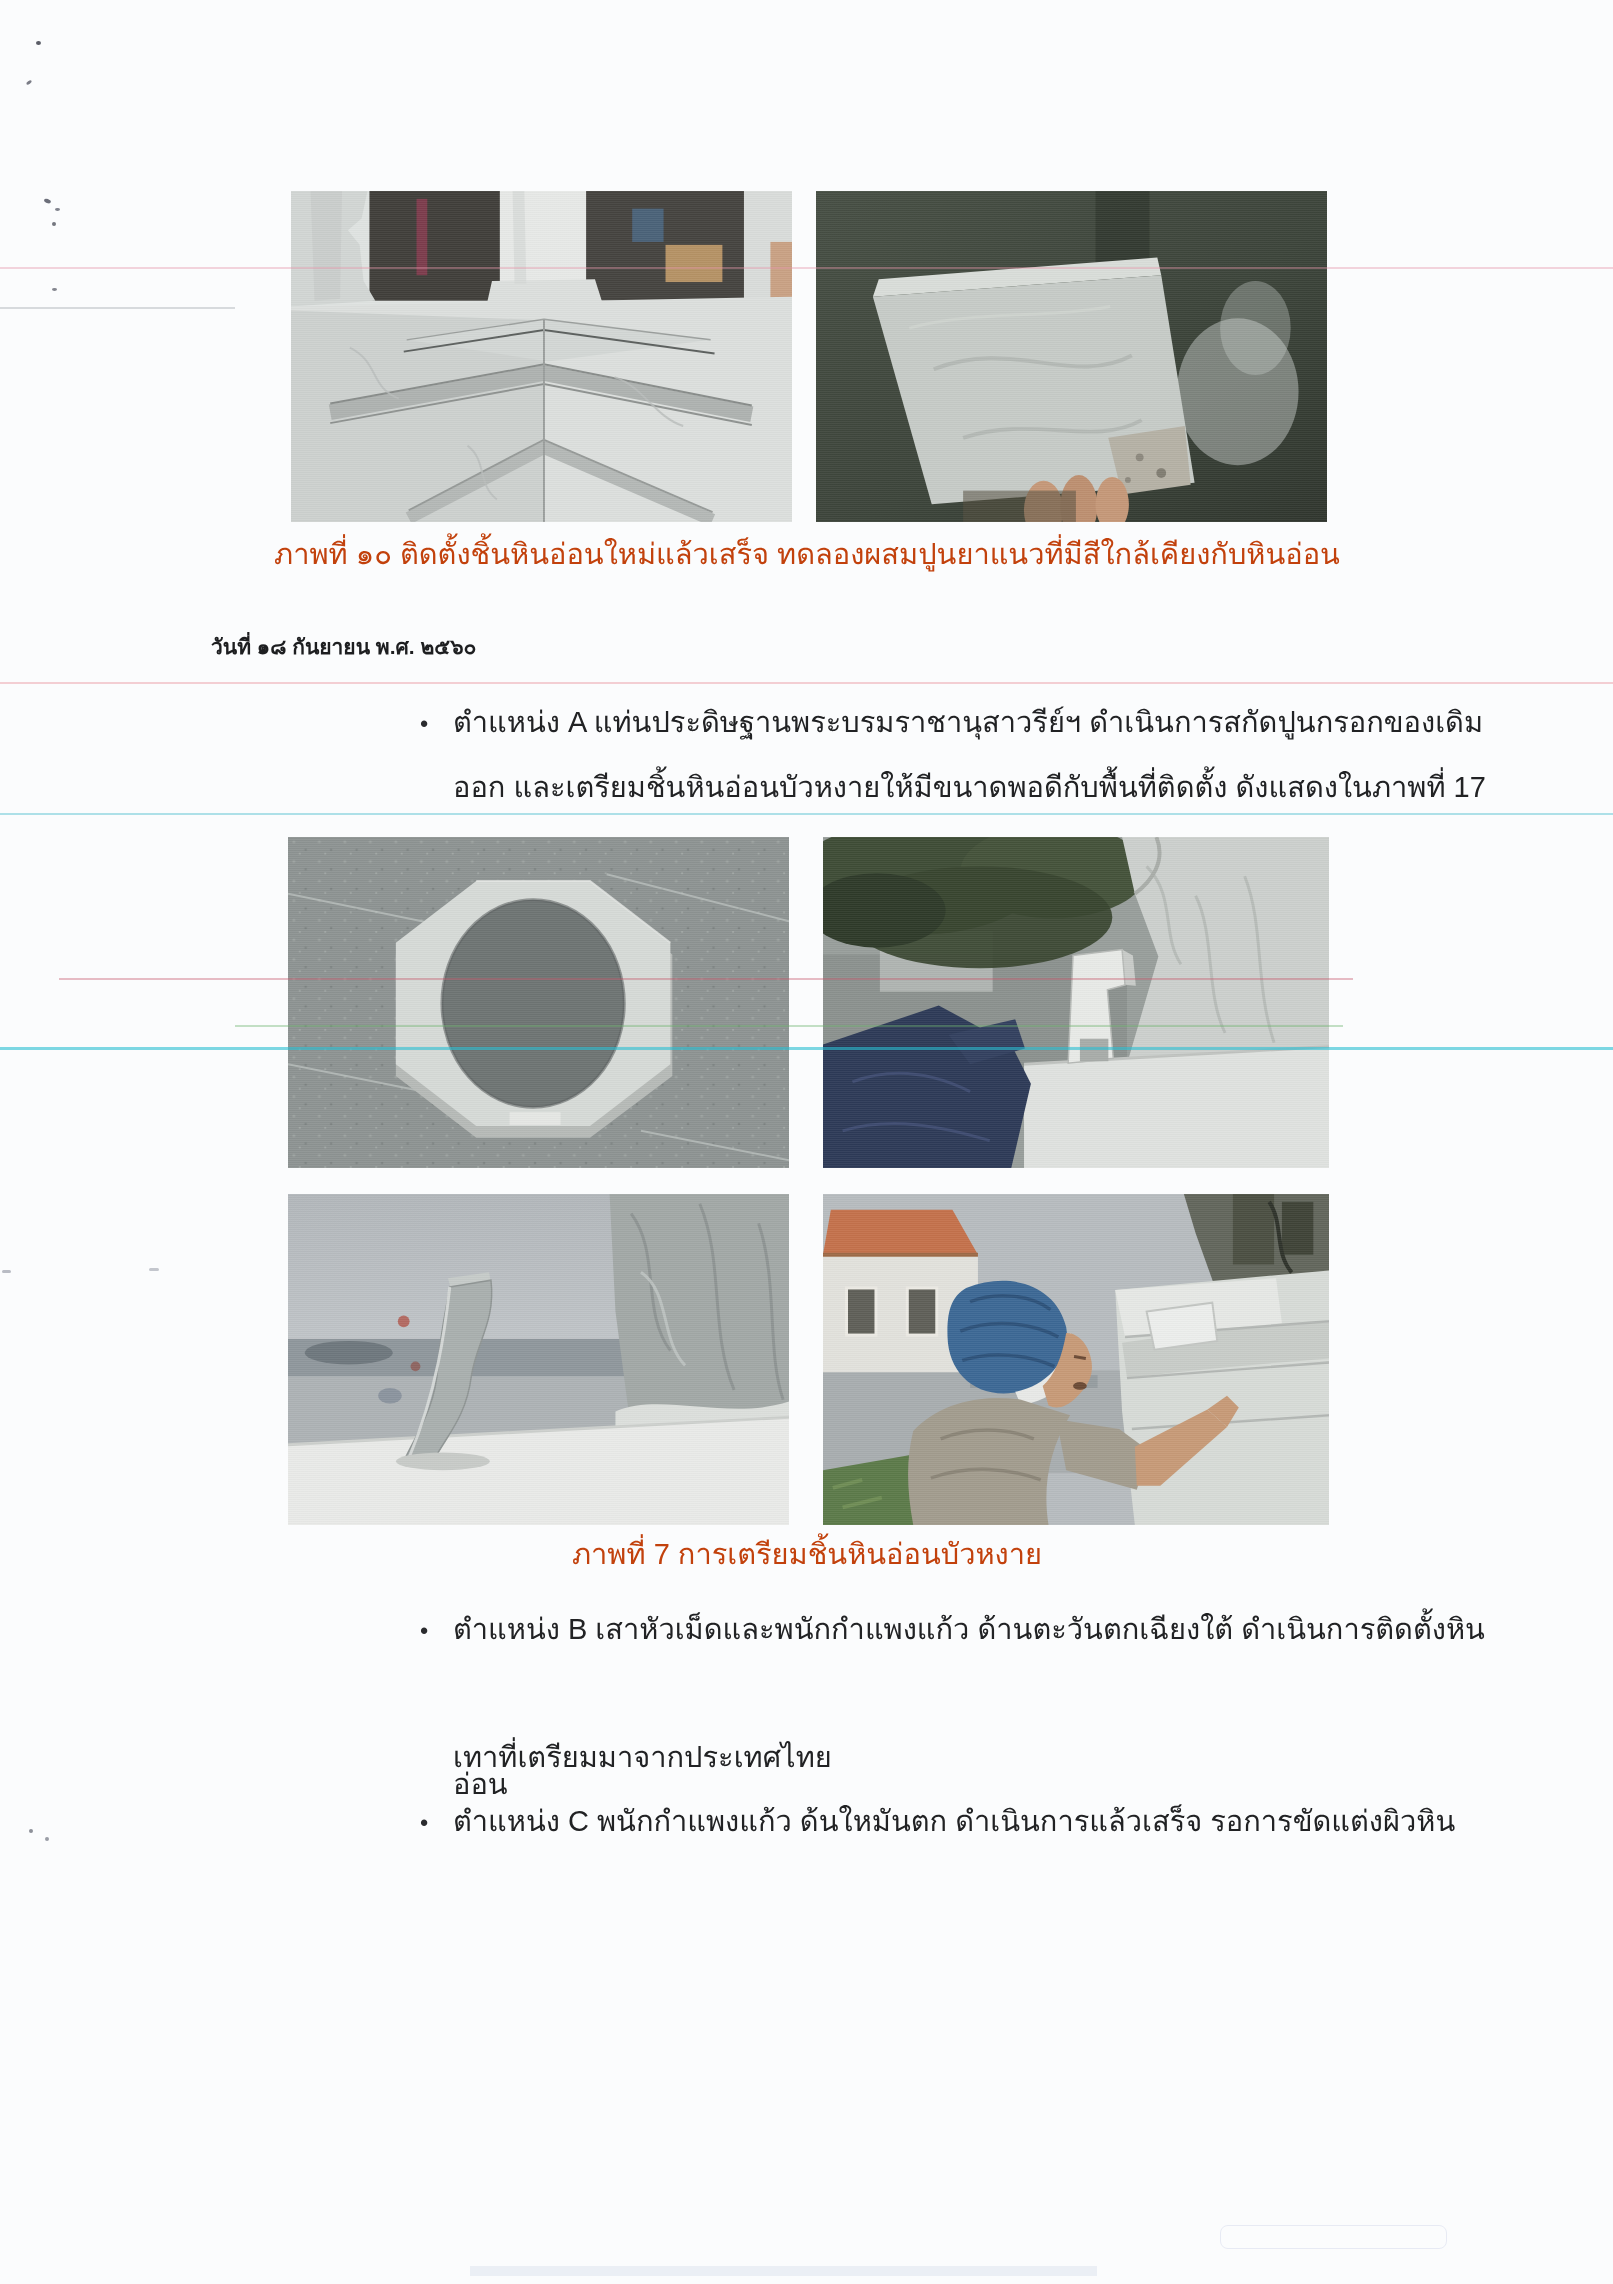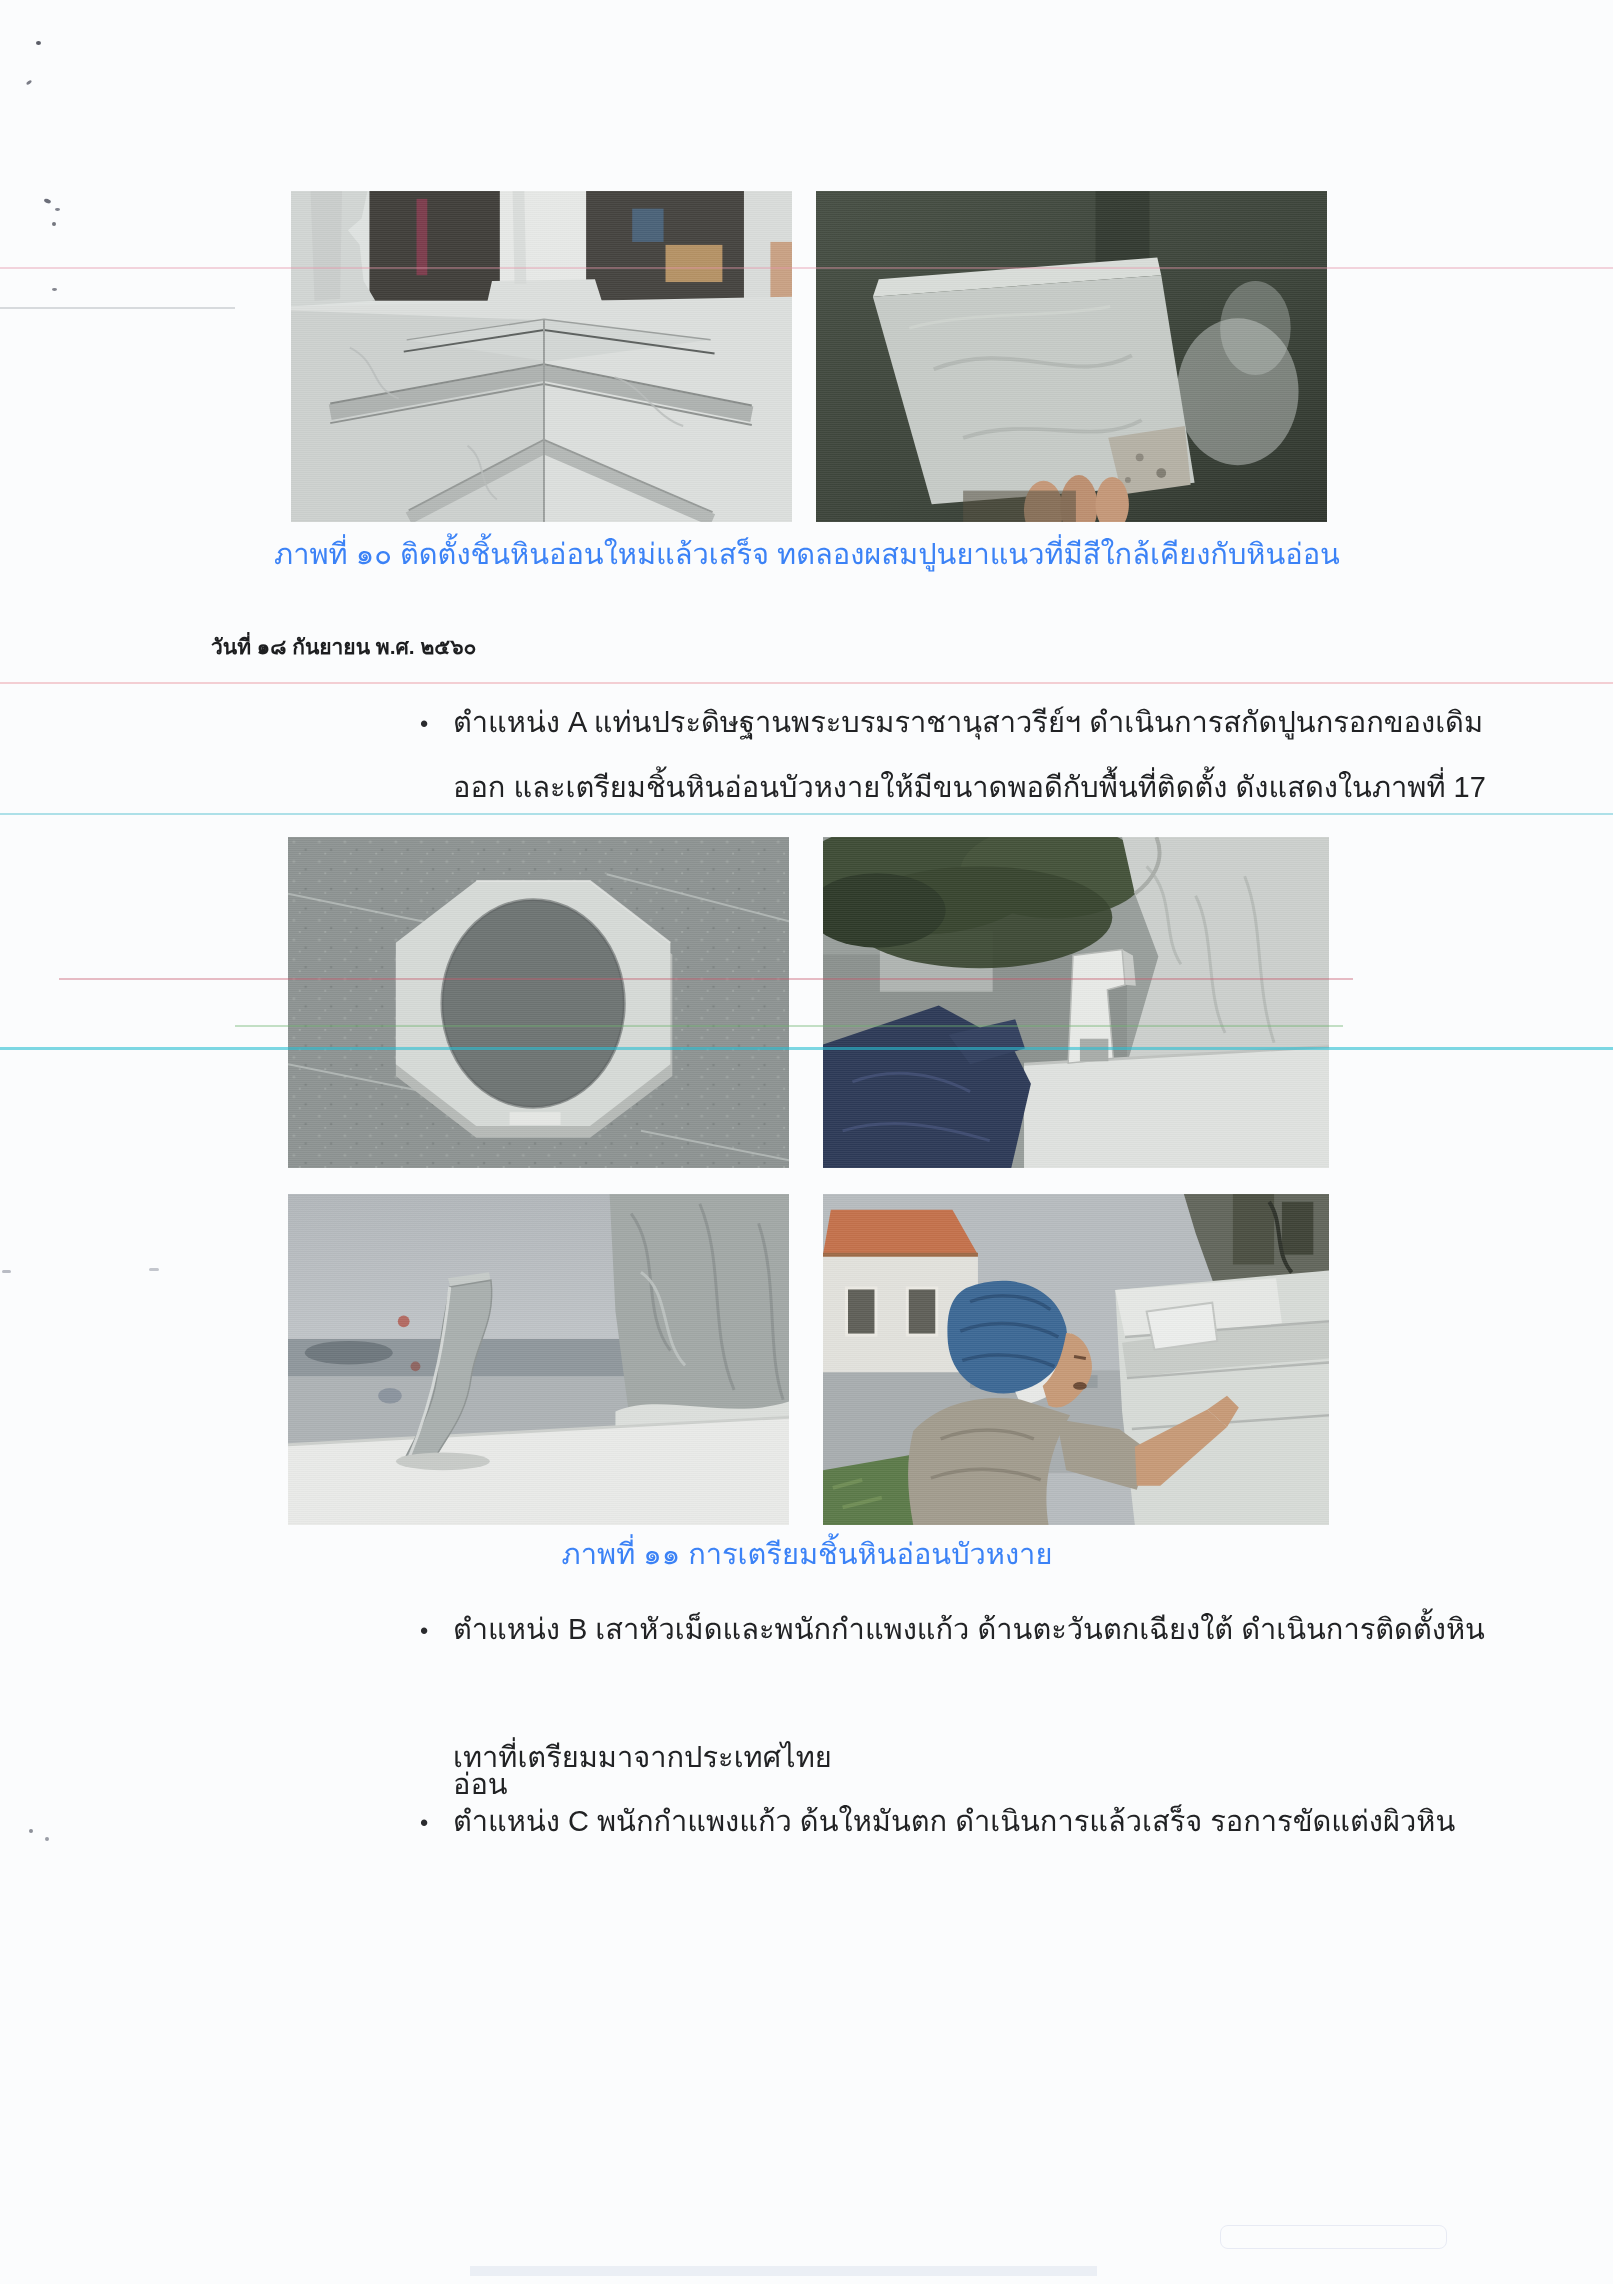--- a/index.html
+++ b/index.html
@@ -23,21 +23,21 @@
     position:absolute;inset:0;
     background:repeating-linear-gradient(0deg, rgba(255,255,255,.05) 0 1px, rgba(0,0,0,.02) 1px 2px);
     pointer-events:none;
   }
   .caption{
     position:absolute;
     left:157px;width:1300px;
     text-align:center;
     font-size:29px;
     line-height:45px;
-    color:#3b82f6;
+    color:#c2410c;
   }
   .heading{
     position:absolute;
     left:211px;
     font-size:21px;
     font-weight:bold;
     color:#1d1e20;
   }
   .b-line{
     position:absolute;
@@ -263,21 +263,21 @@
 
       <path d="M92,242 C118,214 160,204 202,210 L252,226 C230,262 224,300 230,338 L92,338 C85,300 85,270 92,242 Z" fill="#a29c8e"></path>
       <path d="M120,250 C150,238 185,238 215,250 M110,290 C150,276 190,280 222,292" stroke="#8b8577" stroke-width="3.5" fill="none"></path>
 
       <path d="M238,230 L302,240 L332,262 L320,302 L248,282 Z" fill="#a29c8e"></path>
       <path d="M318,258 L392,220 L412,238 L344,298 L320,298 Z" fill="#c79a77"></path>
       <path d="M392,220 L412,206 L424,218 L412,238 Z" fill="#c79a77"></path>
     </svg>
   </div>
 
-  <div class="caption" style="top:1532px;">ภาพที่ ๑๑ การเตรียมชิ้นหินอ่อนบัวหงาย</div>
+  <div class="caption" style="top:1532px;">ภาพที่ 7 การเตรียมชิ้นหินอ่อนบัวหงาย</div>
 
   <div class="b-line" style="top:1607px;">
     <span class="marker">•</span>
     <span>ตำแหน่ง B เสาหัวเม็ดและพนักกำแพงแก้ว ด้านตะวันตกเฉียงใต้ ดำเนินการติดตั้งหิน</span>
   </div>
   <div class="b-line" style="top:1735px;">
     <span>เทาที่เตรียมมาจากประเทศไทย</span>
   </div>
 
   <div class="b-line" style="top:1799px;">

